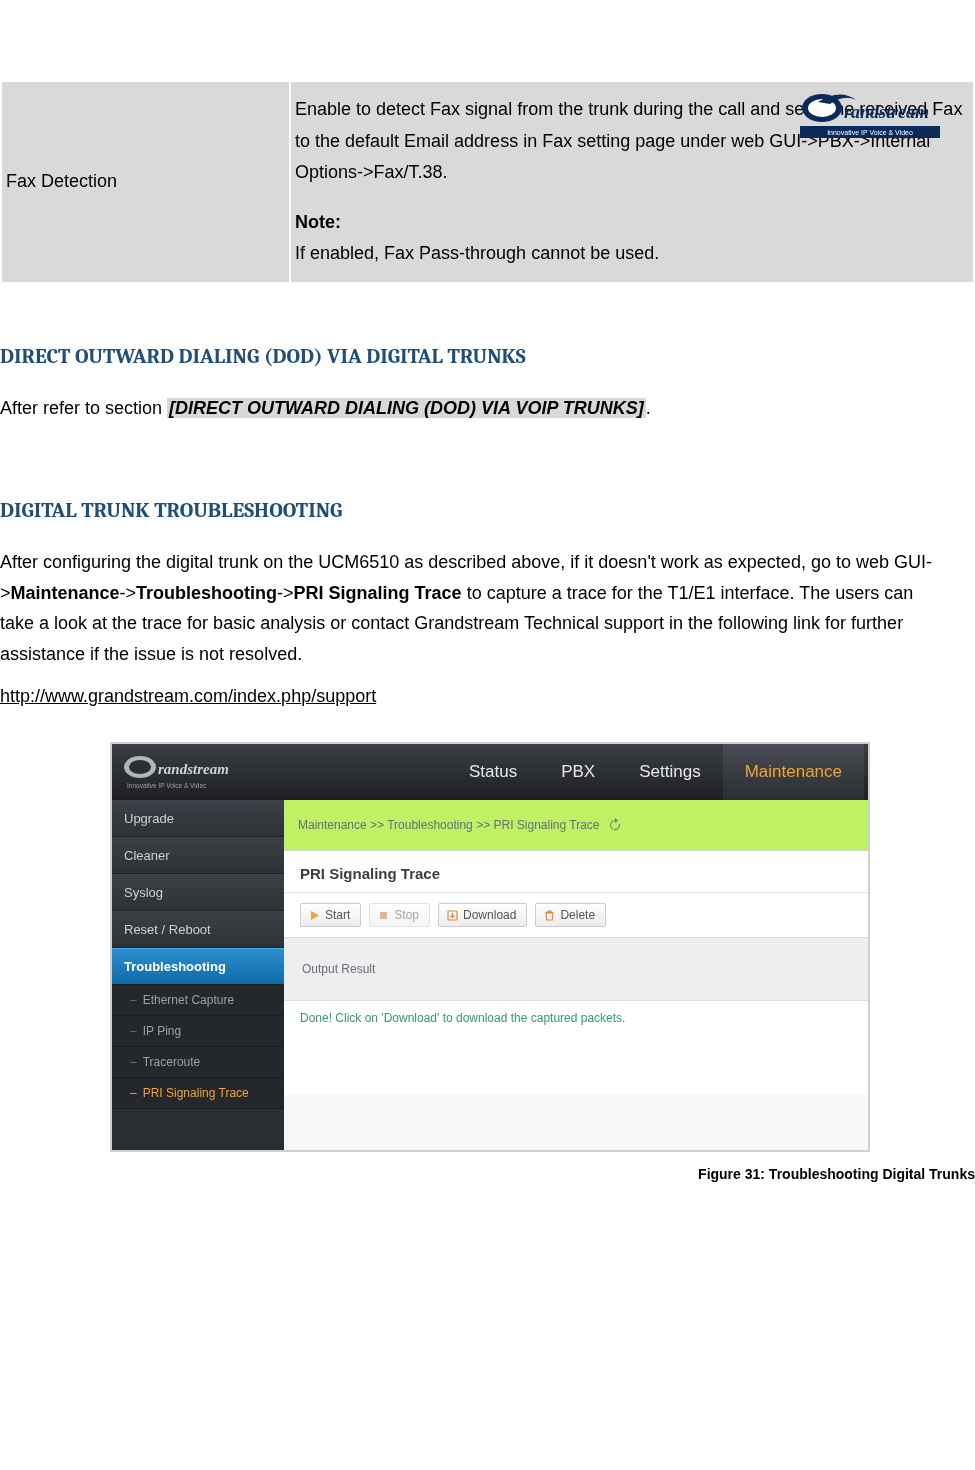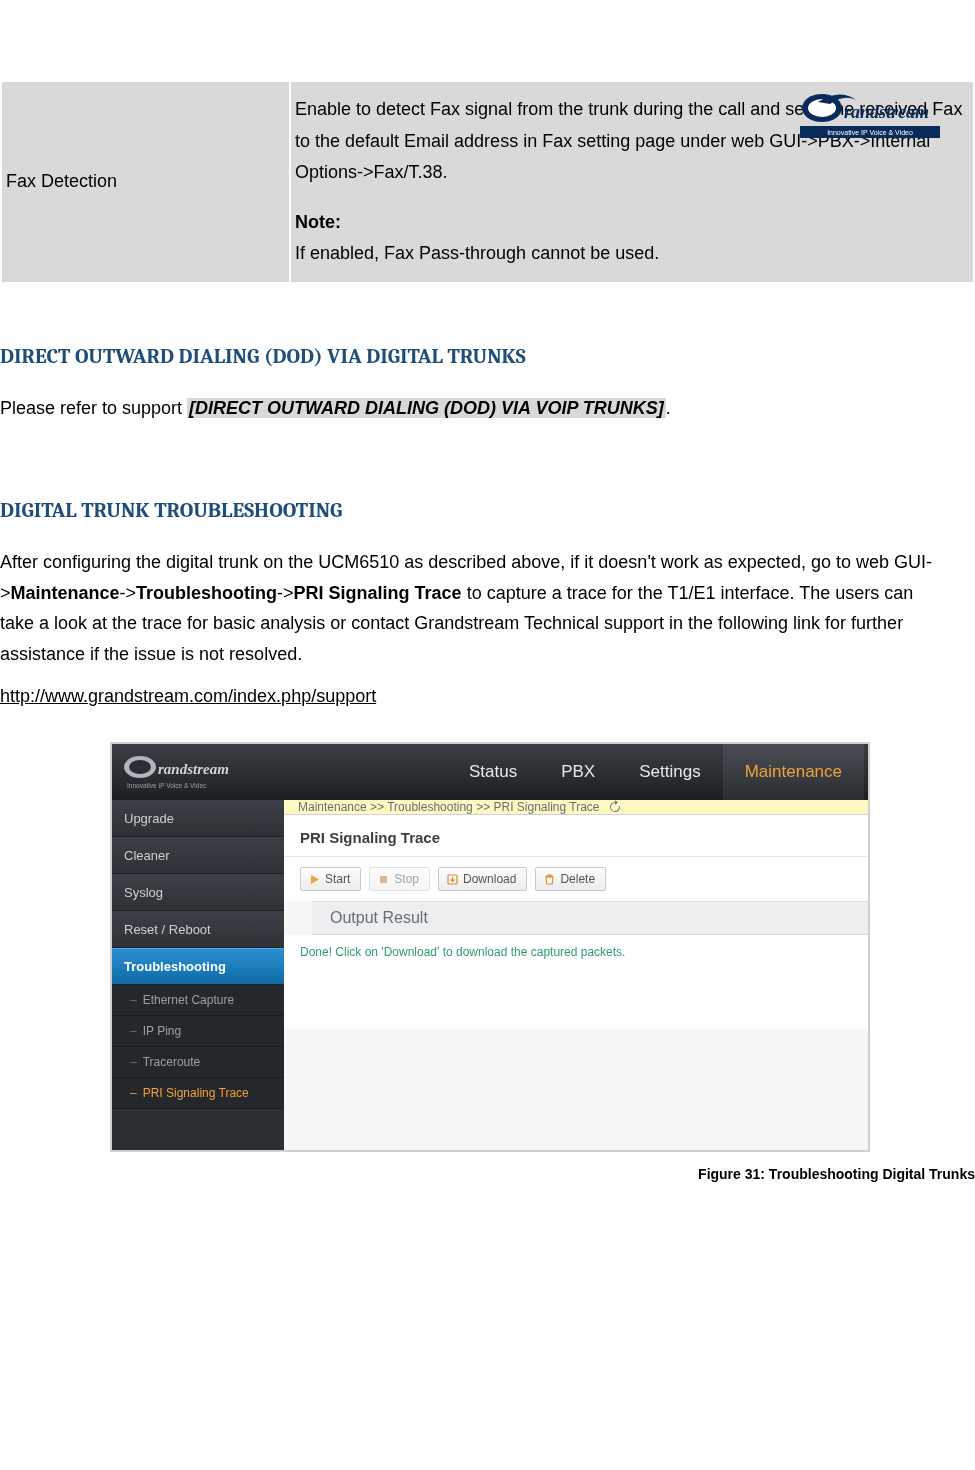--- a/index.html
+++ b/index.html
@@ -149,24 +149,24 @@
   .sidebar-sub.active {
     color: #f2a23a;
   }
   .sidebar-sub .dash { color: #6a6f75; margin-right:6px; }
 
   .main-pane {
     flex: 1;
     background: #f7f7f7;
   }
   .breadcrumb {
-    background: #fef9c3;
+    background: #bef264;
     font-size: 12px;
     color: #6a6e73;
-    padding: 0 14px;
+    padding: 18px 14px;
     border-bottom: 1px solid #d0d2d5;
     display:flex;
     align-items:center;
     gap:8px;
   }
   .refresh-icon {
     width:14px; height:14px; display:inline-block;
   }
   .panel-title {
     font-size: 15px;
@@ -192,26 +192,25 @@
     display: inline-flex;
     align-items: center;
     gap: 5px;
     cursor: pointer;
   }
   .tb-btn.disabled { opacity: 0.55; }
   .tb-btn .ico { width:11px; height:11px; display:inline-block; }
 
   .output-header {
     background: #eceeef;
-    font-size: 16px;
+    font-size: 12px;
     color: #6a6e73;
-    padding: 7px 18px;
+    padding: 24px 18px;
     border-top: 1px solid #dcdcdc;
     border-bottom: 1px solid #dcdcdc;
-    margin-left: 28px;
   }
   .output-body {
     font-size: 12px;
     color: #2f9e6b;
     padding: 10px 16px 70px 16px;
     background:#fff;
   }
 
   .fig-caption {
     text-align: right;
@@ -246,21 +245,21 @@
         <div><strong>Note:</strong></div>
         <div>If enabled, Fax Pass-through cannot be used.</div>
       </td>
     </tr>
   </tbody>
     </table>
 
   <div class="content-block">
     <h2 class="section">DIRECT OUTWARD DIALING (DOD) VIA DIGITAL TRUNKS</h2>
     <p class="body">
-      <span>Please refer to support </span><span class="bold-it-hl">[DIRECT OUTWARD DIALING (DOD) VIA VOIP TRUNKS]</span><span>.</span>
+      <span>After refer to section </span><span class="bold-it-hl">[DIRECT OUTWARD DIALING (DOD) VIA VOIP TRUNKS]</span><span>.</span>
     </p>
 
     <h2 class="section" style="margin-top:75px">DIGITAL TRUNK TROUBLESHOOTING</h2>
     <p class="body">
       <span>After configuring the digital trunk on the UCM6510 as described above, if it doesn't work as expected, go to web GUI-&gt;</span><strong>Maintenance</strong><span>-&gt;</span><strong>Troubleshooting</strong><span>-&gt;</span><strong>PRI Signaling Trace</strong><span> to capture a trace for the T1/E1 interface. The users can take a look at the trace for basic analysis or contact Grandstream Technical support in the following link for further assistance if the issue is not resolved.</span>
     </p>
     <p class="body"><a href="#" class="support">http://www.grandstream.com/index.php/support</a></p>
   </div>
 
   <div class="ui-wrap">

